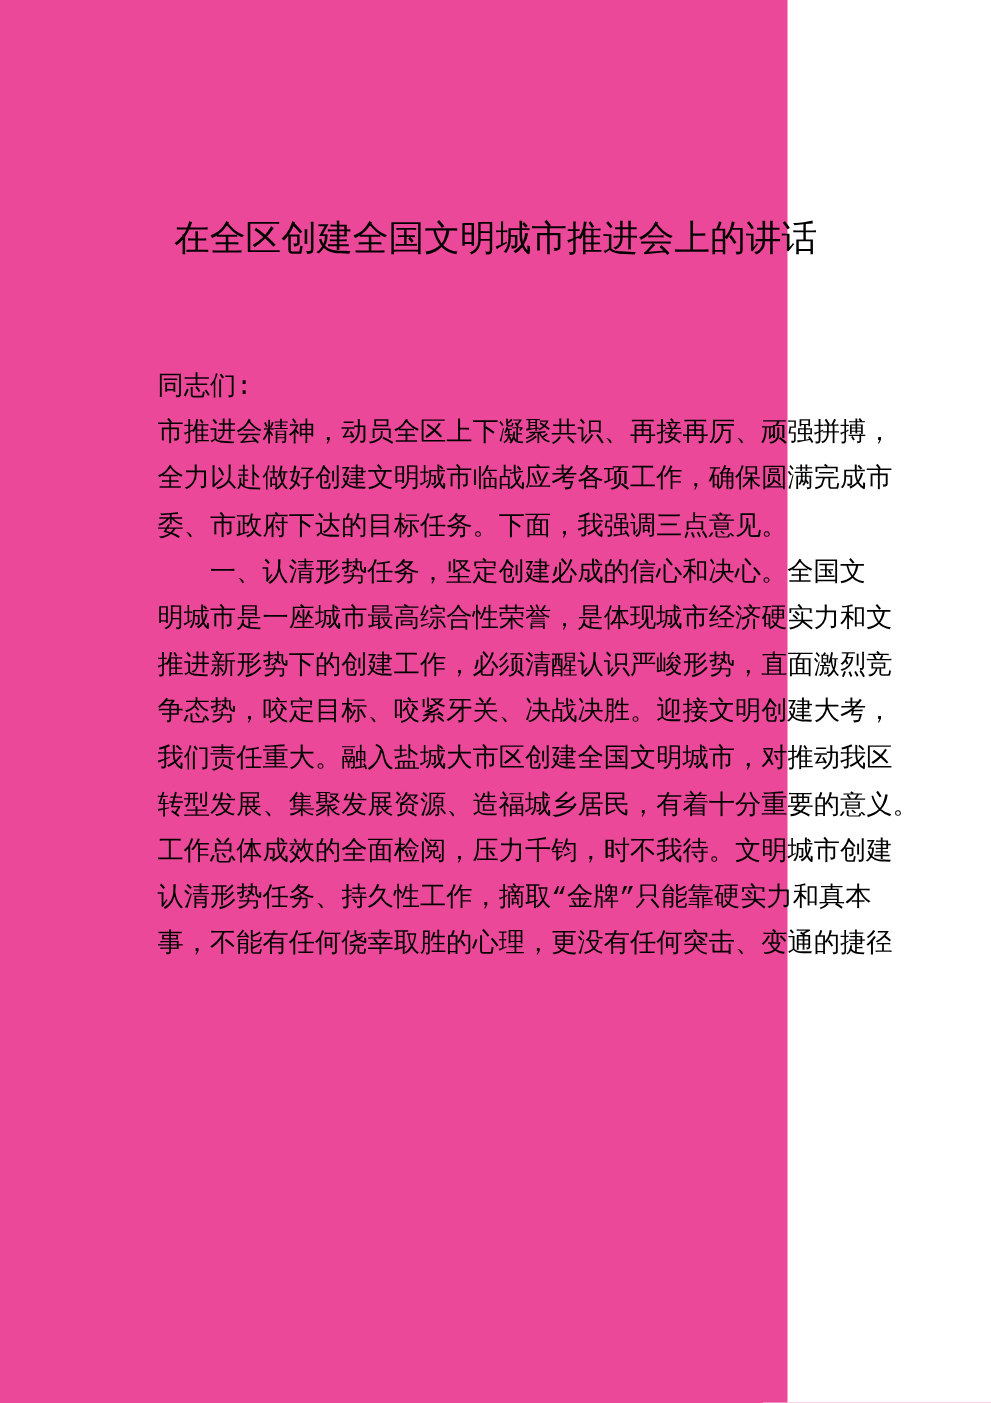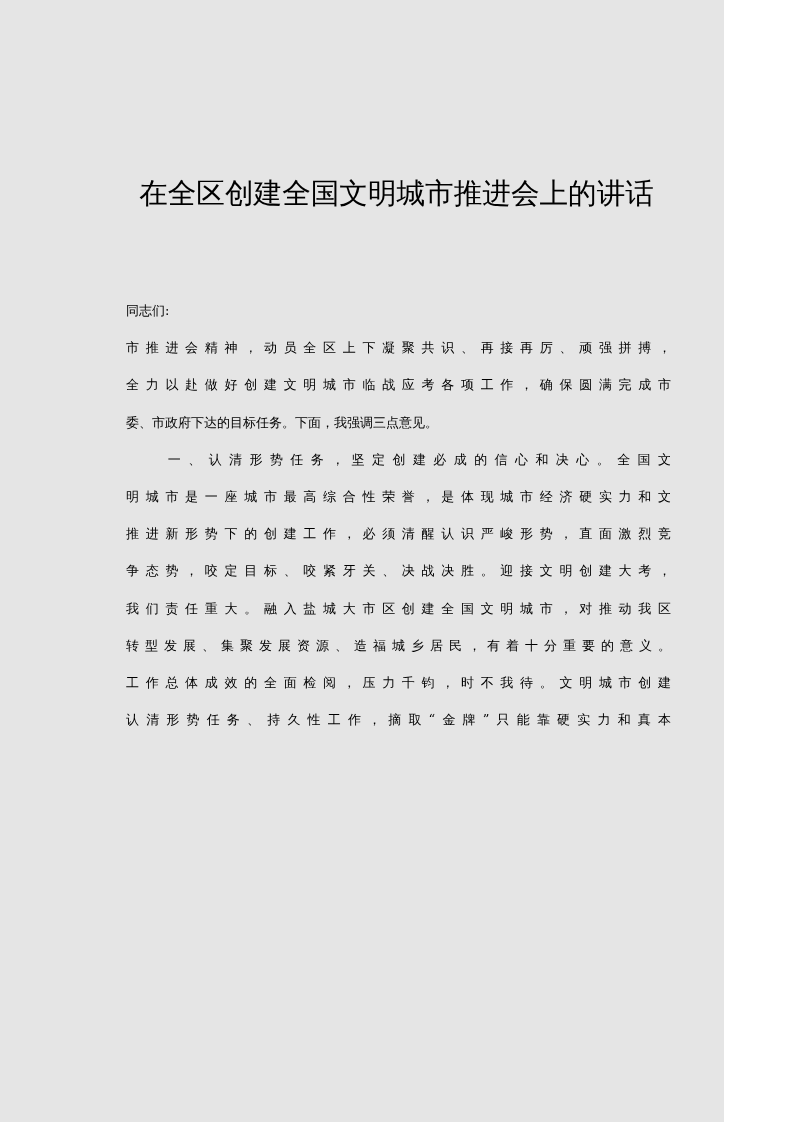--- a/index.html
+++ b/index.html
@@ -12,43 +12,44 @@
       height: 1122px;
       position: relative;
       overflow: hidden;
       color: #000000;
       font-family: "DejaVu Serif", "Liberation Serif", serif;
     }
     .page {
       position: absolute;
       left: 0;
       top: 0;
-      width: 724px;
+      width: 630px;
       height: 1122px;
-      background: #e5e5e5;
+      background: #ec4899;
+      font-family: Liberation Mono, monospace;
     }
     .title {
       position: absolute;
       left: 0;
       top: 174px;
       width: 793px;
       text-align: center;
       font-size: 28.6px;
       line-height: 38px;
       letter-spacing: 0px;
       font-weight: normal;
       margin: 0;
       white-space: nowrap;
     }
     .body {
       position: absolute;
       left: 126px;
       top: 292px;
       width: 545px;
-      font-size: 13px;
+      font-size: 21px;
       line-height: 37.2px;
     }
     .salutation {
       margin: 0;
       white-space: nowrap;
     }
     .line {
       display: block;
       white-space: nowrap;
       text-align: justify;
@@ -80,15 +81,16 @@
 
     <div class="para-block">
       <span class="line first">一、认清形势任务，坚定创建必成的信心和决心。全国文</span>
       <span class="line">明城市是一座城市最高综合性荣誉，是体现城市经济硬实力和文</span>
       <span class="line">推进新形势下的创建工作，必须清醒认识严峻形势，直面激烈竞</span>
       <span class="line">争态势，咬定目标、咬紧牙关、决战决胜。迎接文明创建大考，</span>
       <span class="line">我们责任重大。融入盐城大市区创建全国文明城市，对推动我区</span>
       <span class="line">转型发展、集聚发展资源、造福城乡居民，有着十分重要的意义。</span>
       <span class="line">工作总体成效的全面检阅，压力千钧，时不我待。文明城市创建</span>
       <span class="line">认清形势任务、持久性工作，摘取“金牌”只能靠硬实力和真本</span>
+      <span class="line">事，不能有任何侥幸取胜的心理，更没有任何突击、变通的捷径</span>
     </div>
   </div>
 </div>
 
 </body></html>

